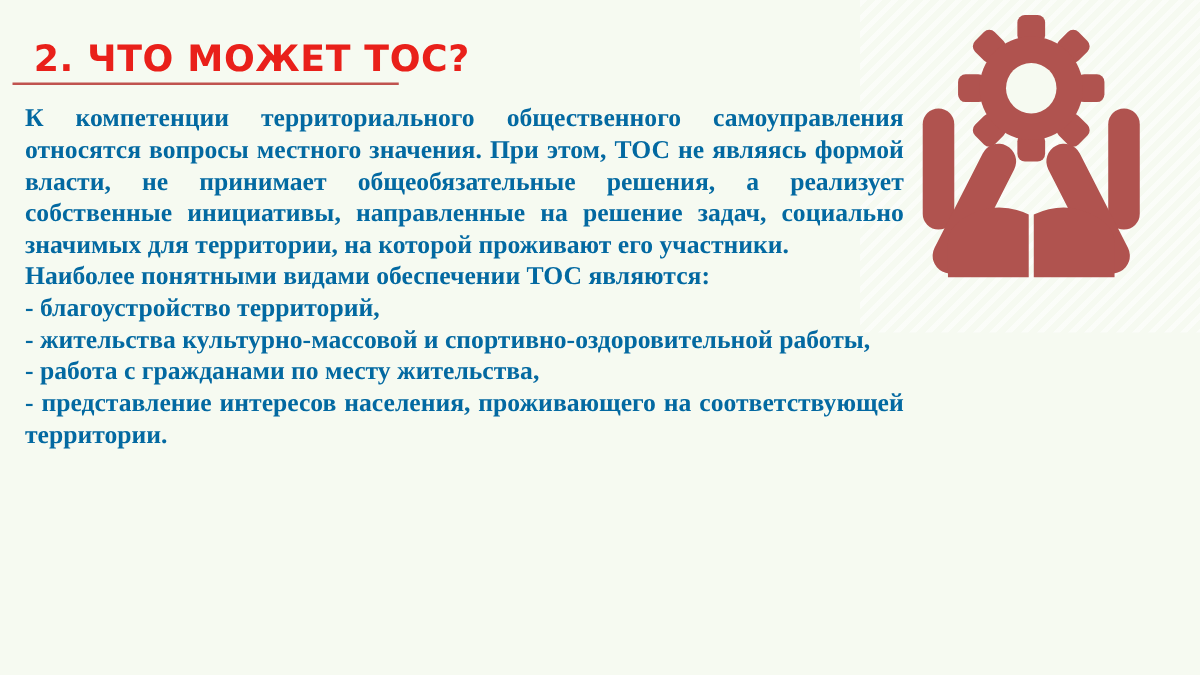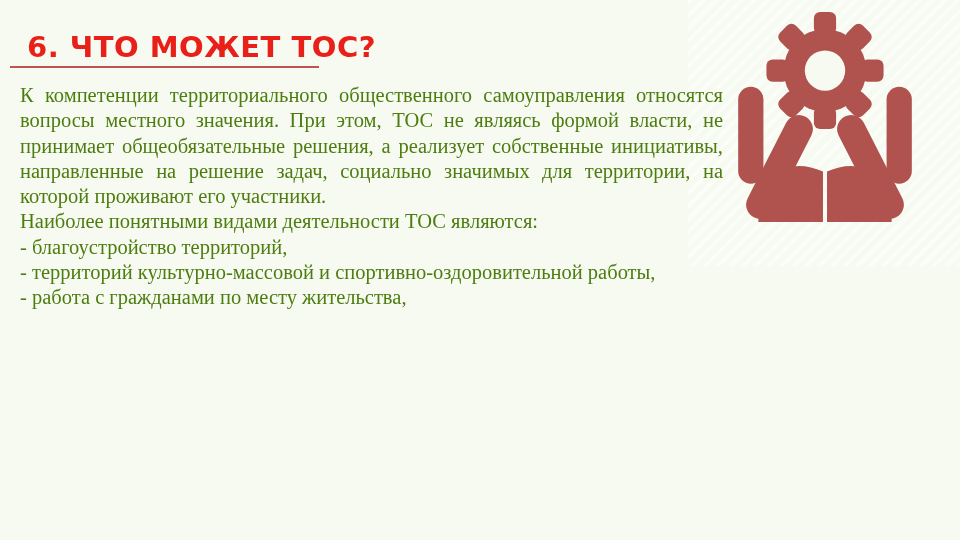--- a/index.html
+++ b/index.html
@@ -46,23 +46,24 @@
     top: 66px;
     width: 309px;
     height: 2px;
     background: #c0534f;
   }
   .body-text {
     position: absolute;
     left: 20px;
     top: 83px;
     width: 703px;
-    color: #4d7c0f;
+    color: #0369a1;
     font-size: 20.5px;
     line-height: 25.3px;
+    font-weight: bold;
   }
   .body-text p {
     margin: 0;
     text-align: justify;
   }
   .icon-wrap {
     position: absolute;
     left: 733px;
     top: 10px;
     width: 184px;
@@ -72,29 +73,30 @@
     display: block;
     width: 100%;
     height: 100%;
   }
 </style>
 </head>
 <body>
 
 <div class="texture"></div>
 
-<div class="title">6. ЧТО МОЖЕТ ТОС?</div>
+<div class="title">2. ЧТО МОЖЕТ ТОС?</div>
 <div class="title-underline"></div>
 
 <div class="body-text">
   <p>К компетенции территориального общественного самоуправления относятся вопросы местного значения. При этом, ТОС не являясь формой власти, не принимает общеобязательные решения, а реализует собственные инициативы, направленные на решение задач, социально значимых для территории, на которой проживают его участники.</p>
-  <p>Наиболее понятными видами деятельности ТОС являются:</p>
+  <p>Наиболее понятными видами обеспечении ТОС являются:</p>
   <p>- благоустройство территорий,</p>
-  <p>- территорий культурно-массовой и спортивно-оздоровительной работы,</p>
+  <p>- жительства культурно-массовой и спортивно-оздоровительной работы,</p>
   <p>- работа с гражданами по месту жительства,</p>
+  <p>- представление интересов населения, проживающего на соответствующей территории.</p>
 </div>
 
 <div class="icon-wrap">
   <svg viewBox="0 0 180 210" xmlns="http://www.w3.org/2000/svg" aria-hidden="true">
     <g fill="#b0534f">
 
       <g>
         <rect x="79" y="2" width="22" height="22" rx="6" transform="rotate(0 90 60)"></rect>
         <rect x="79" y="2" width="22" height="22" rx="6" transform="rotate(45 90 60)"></rect>
         <rect x="79" y="2" width="22" height="22" rx="6" transform="rotate(90 90 60)"></rect>

